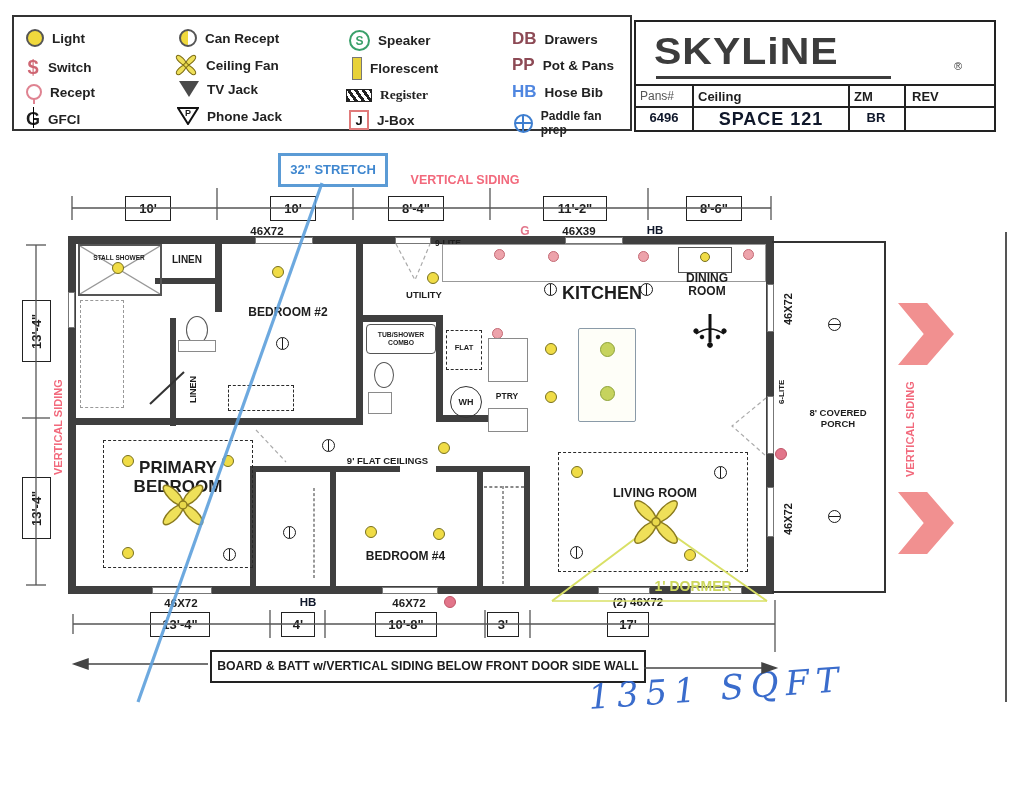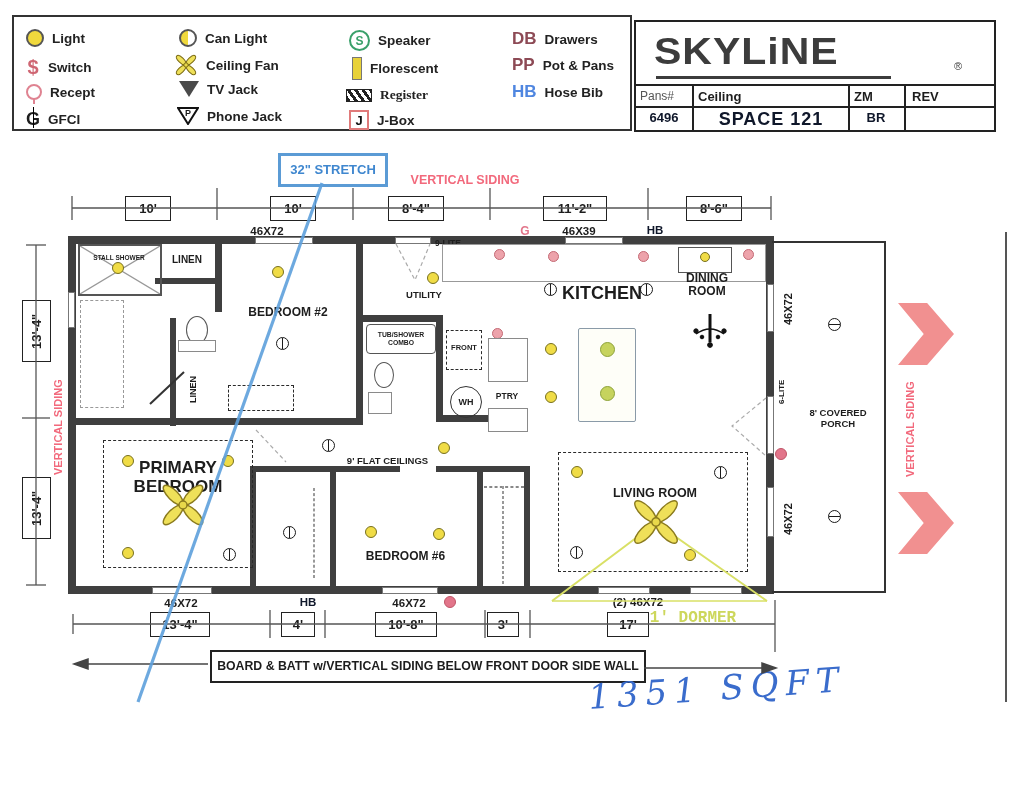--- a/index.html
+++ b/index.html
@@ -70,21 +70,21 @@
     <span class="ic ic-recept"></span>
     <span class="txt">Recept</span>
   </div>
   <div class="legend-item" style="left:12px;top:92px;">
     <span class="ic ic-char ic-gfci" style="font-size:18px;width:14px;">G</span>
     <span class="txt">GFCI</span>
   </div>
 
   <div class="legend-item" style="left:165px;top:12px;">
     <span class="ic ic-can"></span>
-    <span class="txt">Can Light</span>
+    <span class="txt">Can Recept</span>
   </div>
   <div class="legend-item" style="left:160px;top:36px;">
     <span class="ic">
       <svg width="24" height="24" viewBox="0 0 24 24">
         <g stroke="#7a6a10" stroke-width="1" fill="#efe059">
           <ellipse cx="12" cy="5" rx="2.6" ry="6" transform="rotate(45 12 12)"></ellipse>
           <ellipse cx="12" cy="5" rx="2.6" ry="6" transform="rotate(135 12 12)"></ellipse>
           <ellipse cx="12" cy="5" rx="2.6" ry="6" transform="rotate(225 12 12)"></ellipse>
           <ellipse cx="12" cy="5" rx="2.6" ry="6" transform="rotate(315 12 12)"></ellipse>
           <circle cx="12" cy="12" r="2.2" fill="#e8d84a"></circle>
@@ -128,20 +128,24 @@
     <span class="ic ic-char" style="color:#8d4a55;font-size:17px;">DB</span>
     <span class="txt">Drawers</span>
   </div>
   <div class="legend-item" style="left:498px;top:38px;">
     <span class="ic ic-char" style="color:#8d4a55;font-size:17px;">PP</span>
     <span class="txt">Pot &amp; Pans</span>
   </div>
   <div class="legend-item" style="left:498px;top:65px;">
     <span class="ic ic-char" style="color:#4f86e0;font-size:17px;">HB</span>
     <span class="txt">Hose Bib</span>
+  </div>
+  <div class="legend-item" style="left:500px;top:92px;">
+    <span class="ic ic-paddle"></span>
+    <span class="txt" style="font-size:12px;">Paddle fan prep</span>
   </div>
 </div>
 
 <div class="abs" style="left:634px;top:20px;width:358px;height:108px;border:2px solid #222;">
   <div class="abs" style="left:18px;top:6px;width:320px;height:52px;font-weight:900;font-size:41px;
               letter-spacing:1px;color:#3c3c3c;transform:scaleY(0.92);white-space:nowrap;">SKYLiNE</div>
   <div class="abs" style="left:20px;top:54px;width:235px;height:3px;background:#3c3c3c;"></div>
   <div class="abs" style="left:318px;top:38px;font-size:11px;color:#3c3c3c;">®</div>
 
   <div class="abs" style="left:0;top:62px;width:358px;height:2px;background:#222;"></div>
@@ -252,21 +256,21 @@
 
 <div class="lbl" style="left:395px;top:290px;width:58px;font-size:9.5px;">UTILITY</div>
 <div class="lbl" style="left:424px;top:239px;width:48px;font-size:8.5px;">9-LITE</div>
 <div class="s-light" style="left:427px;top:272px;"></div>
 <div class="abs" style="left:366px;top:324px;width:68px;height:28px;border:1.5px solid #555;border-radius:4px;display:flex;align-items:center;justify-content:center;">
   <span class="lbl" style="position:static;font-size:6.8px;width:60px;">TUB/SHOWER COMBO</span>
 </div>
 <div class="abs" style="left:374px;top:362px;width:18px;height:24px;border:1.5px solid #555;border-radius:50%;"></div>
 <div class="thin" style="left:368px;top:392px;width:24px;height:22px;"></div>
 <div class="dash" style="left:446px;top:330px;width:36px;height:40px;">
-  <div class="lbl" style="left:2px;top:13px;width:30px;font-size:7.5px;">FRONT</div>
+  <div class="lbl" style="left:2px;top:13px;width:30px;font-size:7.5px;">FLAT</div>
 </div>
 <div class="s-pink" style="left:492px;top:328px;"></div>
 <div class="abs" style="left:450px;top:386px;width:30px;height:30px;border:1.6px solid #333;border-radius:50%;display:flex;align-items:center;justify-content:center;">
   <span class="lbl" style="position:static;font-size:9px;">WH</span>
 </div>
 <div class="lbl" style="left:488px;top:392px;width:38px;font-size:8.5px;">PTRY</div>
 <div class="thin" style="left:488px;top:338px;width:40px;height:44px;"></div>
 <div class="thin" style="left:488px;top:408px;width:40px;height:24px;"></div>
 
 <div class="thin" style="left:442px;top:244px;width:324px;height:38px;border-color:#999;"></div>
@@ -294,32 +298,32 @@
 <div class="s-light" style="left:438px;top:442px;"></div>
 <div class="s-recept" style="left:283px;top:526px;"></div>
 
 <div class="dash" style="left:103px;top:440px;width:150px;height:128px;"></div>
 <div class="lbl" style="left:130px;top:458px;width:96px;font-size:17px;">PRIMARY BEDROOM</div>
 <div class="s-light" style="left:122px;top:455px;"></div>
 <div class="s-light" style="left:222px;top:455px;"></div>
 <div class="s-light" style="left:122px;top:547px;"></div>
 <div class="s-recept" style="left:223px;top:548px;"></div>
 
-<div class="lbl" style="left:348px;top:550px;width:115px;font-size:12px;">BEDROOM #6</div>
+<div class="lbl" style="left:348px;top:550px;width:115px;font-size:12px;">BEDROOM #4</div>
 <div class="s-light" style="left:365px;top:526px;"></div>
 <div class="s-light" style="left:433px;top:528px;"></div>
 
 <div class="dash" style="left:558px;top:452px;width:190px;height:120px;"></div>
 <div class="lbl" style="left:595px;top:486px;width:120px;font-size:12.5px;">LIVING ROOM</div>
 <div class="s-light" style="left:571px;top:466px;"></div>
 <div class="s-recept" style="left:714px;top:466px;"></div>
 <div class="s-recept" style="left:570px;top:546px;"></div>
 <div class="s-light" style="left:684px;top:549px;"></div>
 <div class="lbl" style="left:600px;top:596px;width:76px;font-size:11.5px;">(2) 46X72</div>
-<div class="lbl" style="left:648px;top:610px;width:90px;font-size:16px;color:#cdd75c;font-family:Liberation Mono, monospace;">1' DORMER</div>
+<div class="lbl" style="left:648px;top:579px;width:90px;font-size:14px;color:#cdd75c;">1' DORMER</div>
 
 <div class="lbl" style="left:150px;top:597px;width:62px;font-size:11.5px;">46X72</div>
 <div class="lbl blue" style="left:292px;top:596px;width:32px;font-size:11.5px;">HB</div>
 <div class="lbl" style="left:378px;top:597px;width:62px;font-size:11.5px;">46X72</div>
 <div class="s-reddot" style="left:444px;top:596px;"></div>
 
 <div class="dimbox" style="left:150px;top:612px;width:60px;height:25px;">13'-4"</div>
 <div class="dimbox" style="left:281px;top:612px;width:34px;height:25px;">4'</div>
 <div class="dimbox" style="left:375px;top:612px;width:62px;height:25px;">10'-8"</div>
 <div class="dimbox" style="left:487px;top:612px;width:32px;height:25px;">3'</div>

